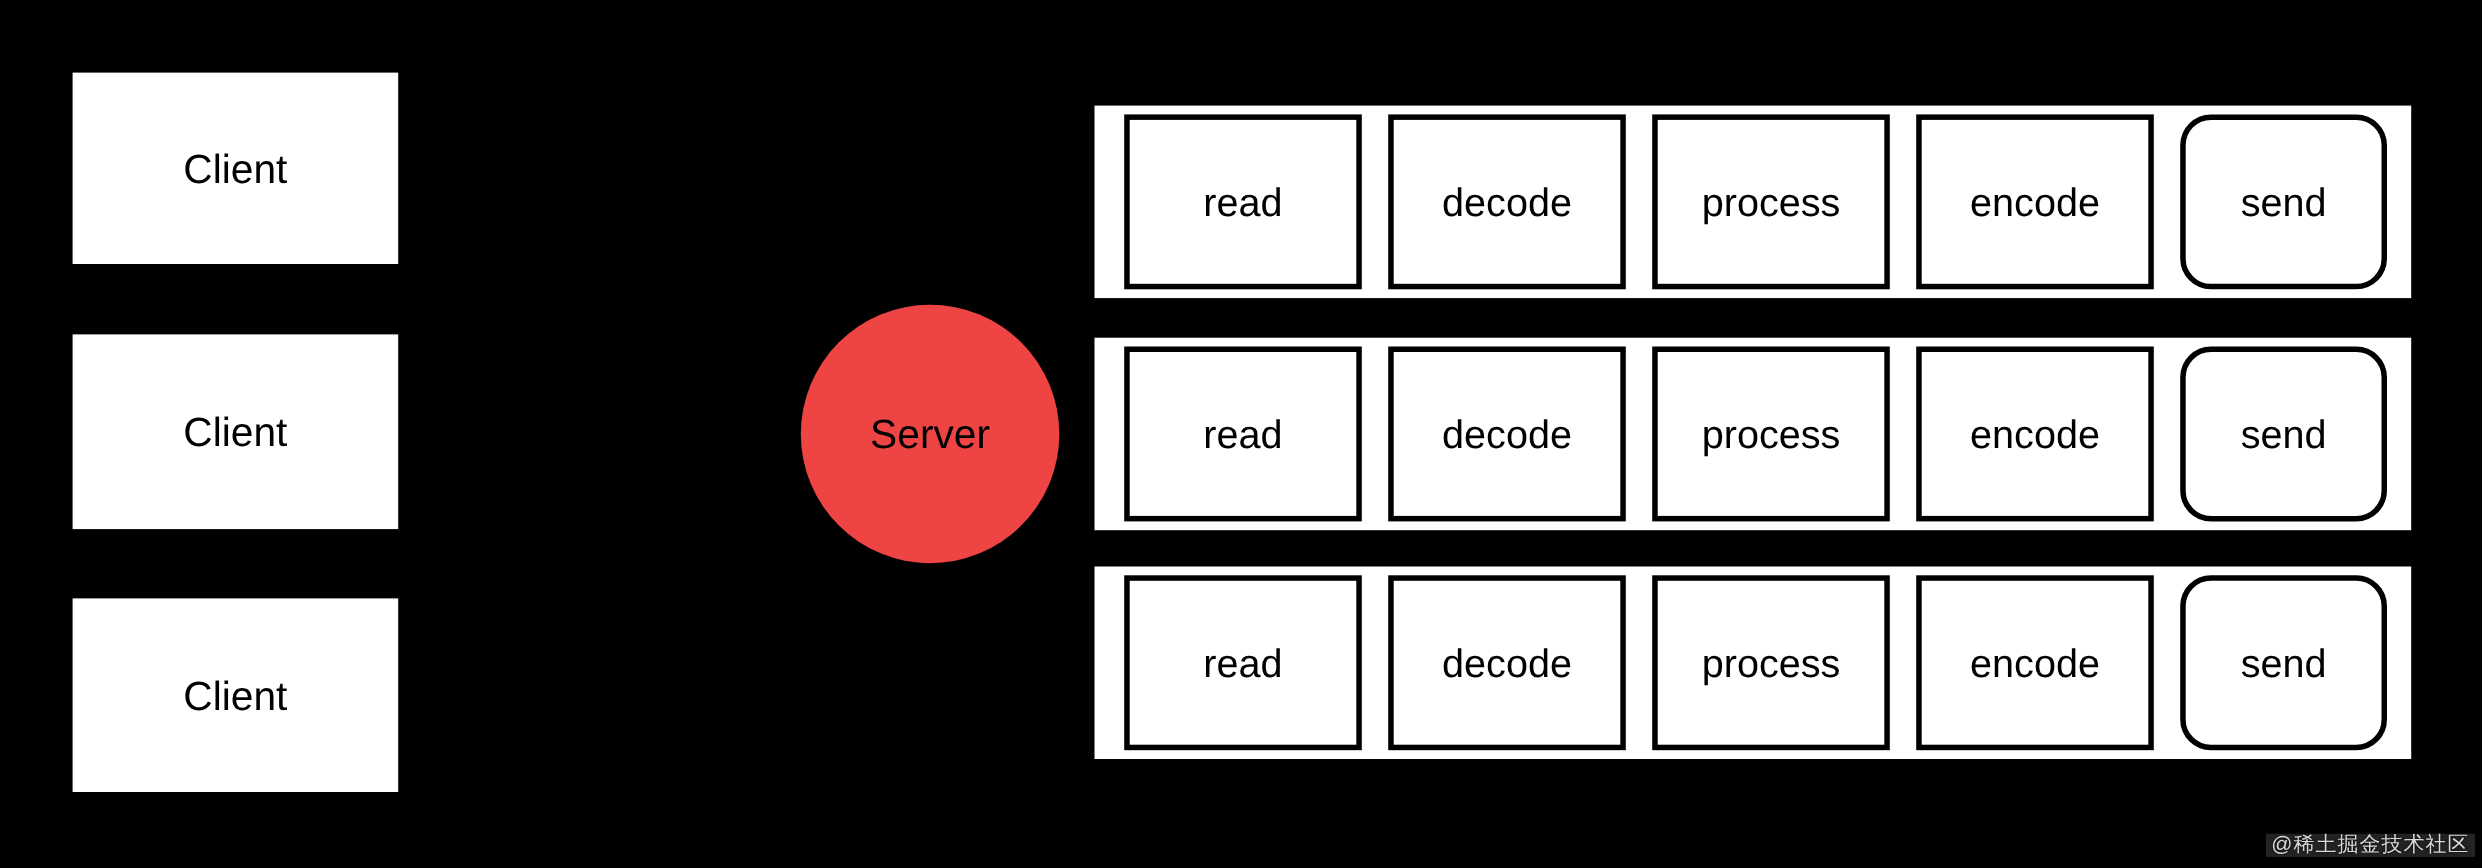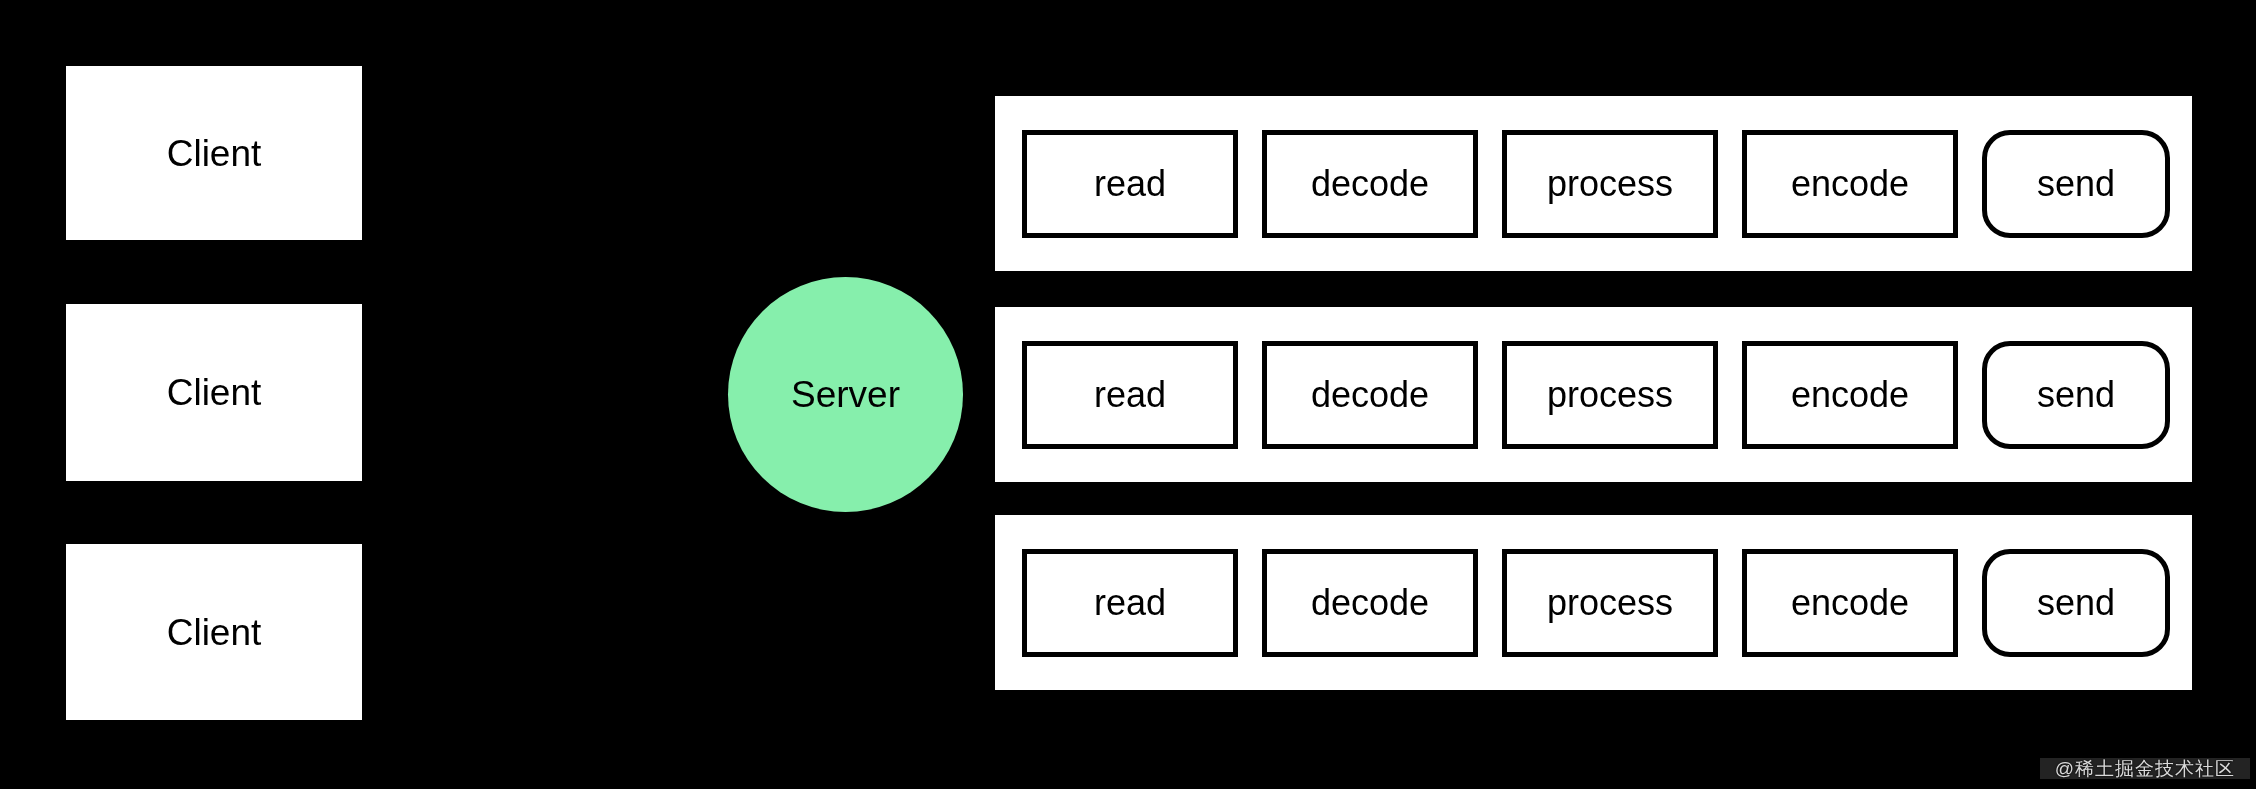--- a/index.html
+++ b/index.html
@@ -36,21 +36,21 @@
   #client-3 { top: 544px; height: 176px; }
 
   
   .server-circle {
     position: absolute;
     left: 728px;
     top: 277px;
     width: 235px;
     height: 235px;
     border-radius: 50%;
-    background: #86efac;
+    background: #ef4444;
     display: flex;
     align-items: center;
     justify-content: center;
   }
   .server-circle .label {
     font-size: 37px;
     color: #000000;
     line-height: 1;
   }
 
@@ -67,21 +67,21 @@
     padding-left: 27px;
     column-gap: 24px;
   }
   #row-1 { top: 96px; }
   #row-2 { top: 307px; }
   #row-3 { top: 515px; }
 
   .stage-box {
     box-sizing: border-box;
     width: 216px;
-    height: 108px;
+    height: 159px;
     background: #ffffff;
     border: 5px solid #000000;
     display: flex;
     align-items: center;
     justify-content: center;
     flex: none;
   }
   .stage-box.stage-send { width: 188px; border-radius: 28px; }
   .stage-box .label {
     font-size: 36px;
@@ -91,21 +91,21 @@
 
   
   .watermark {
     position: absolute;
     right: 6px;
     bottom: 10px;
     font-size: 19px;
     line-height: 21px;
     color: #d9d9d9;
     background: rgba(110, 110, 110, 0.32);
-    padding: 0 15px;
+    padding: 0 5px;
     letter-spacing: 1px;
     text-shadow: 0 0 2px #000000;
     font-family: "Liberation Sans", sans-serif;
   }
 </style>
 </head>
 <body>
 
 <div class="canvas">
 

